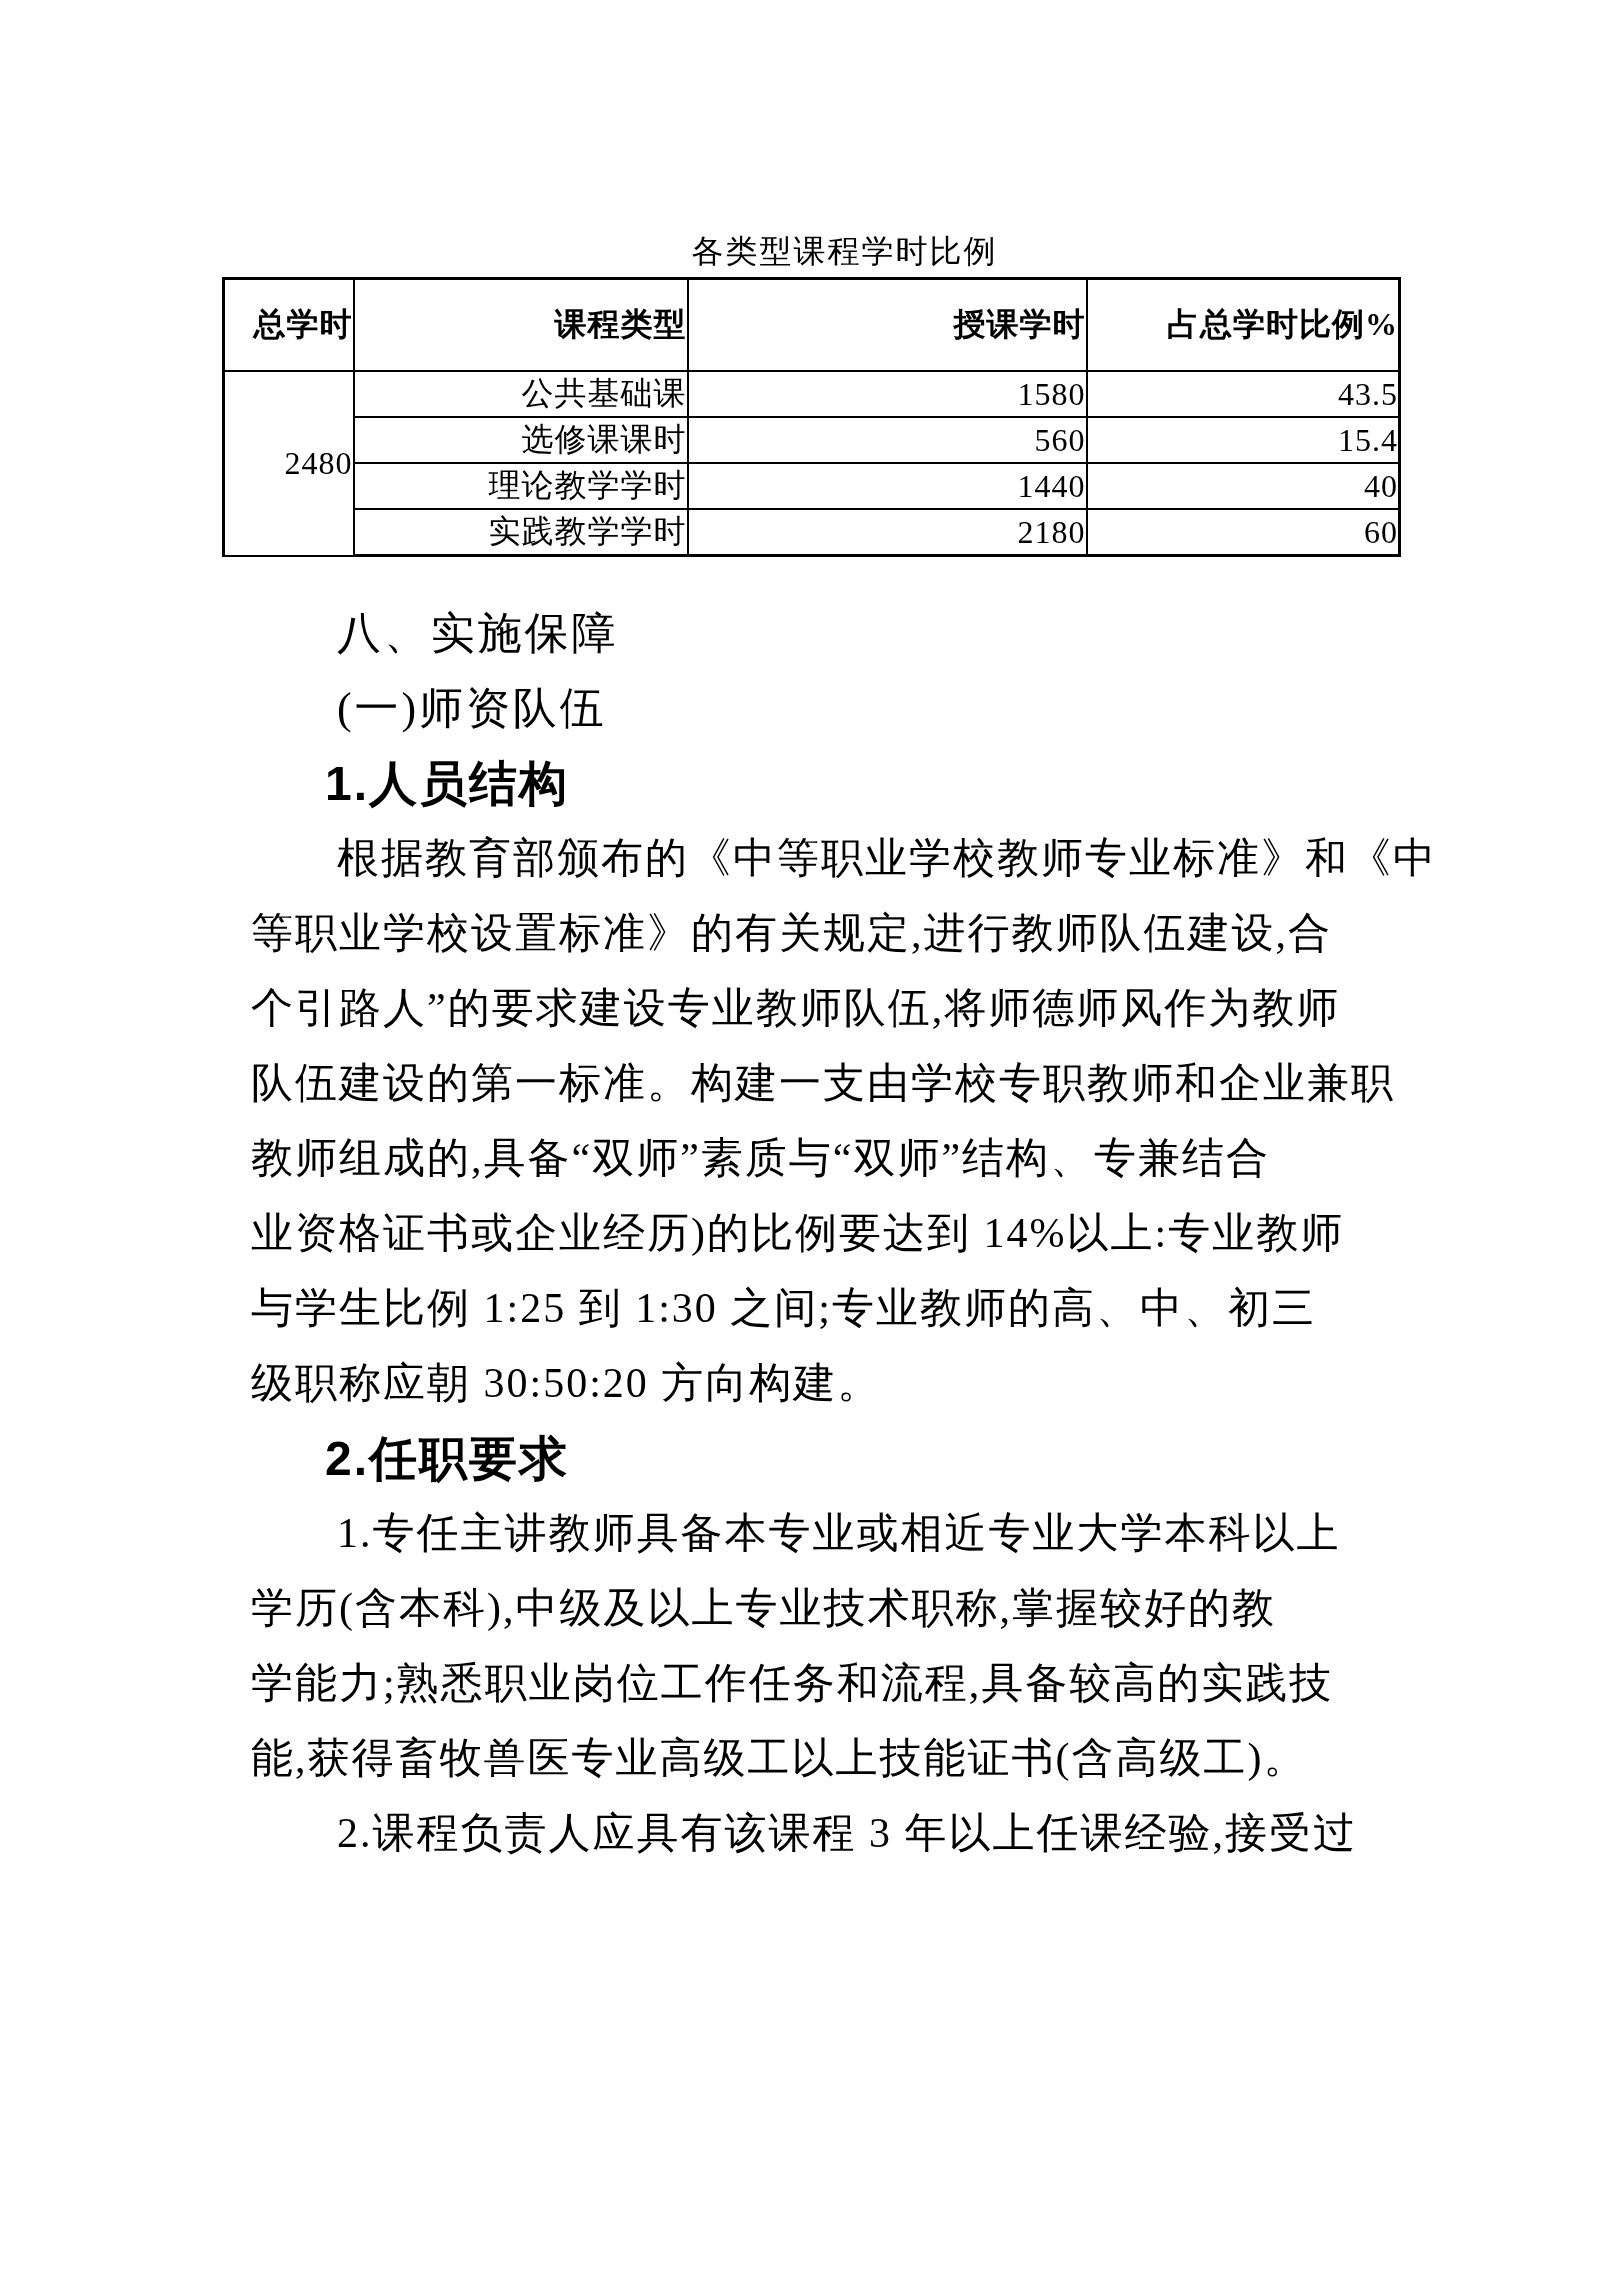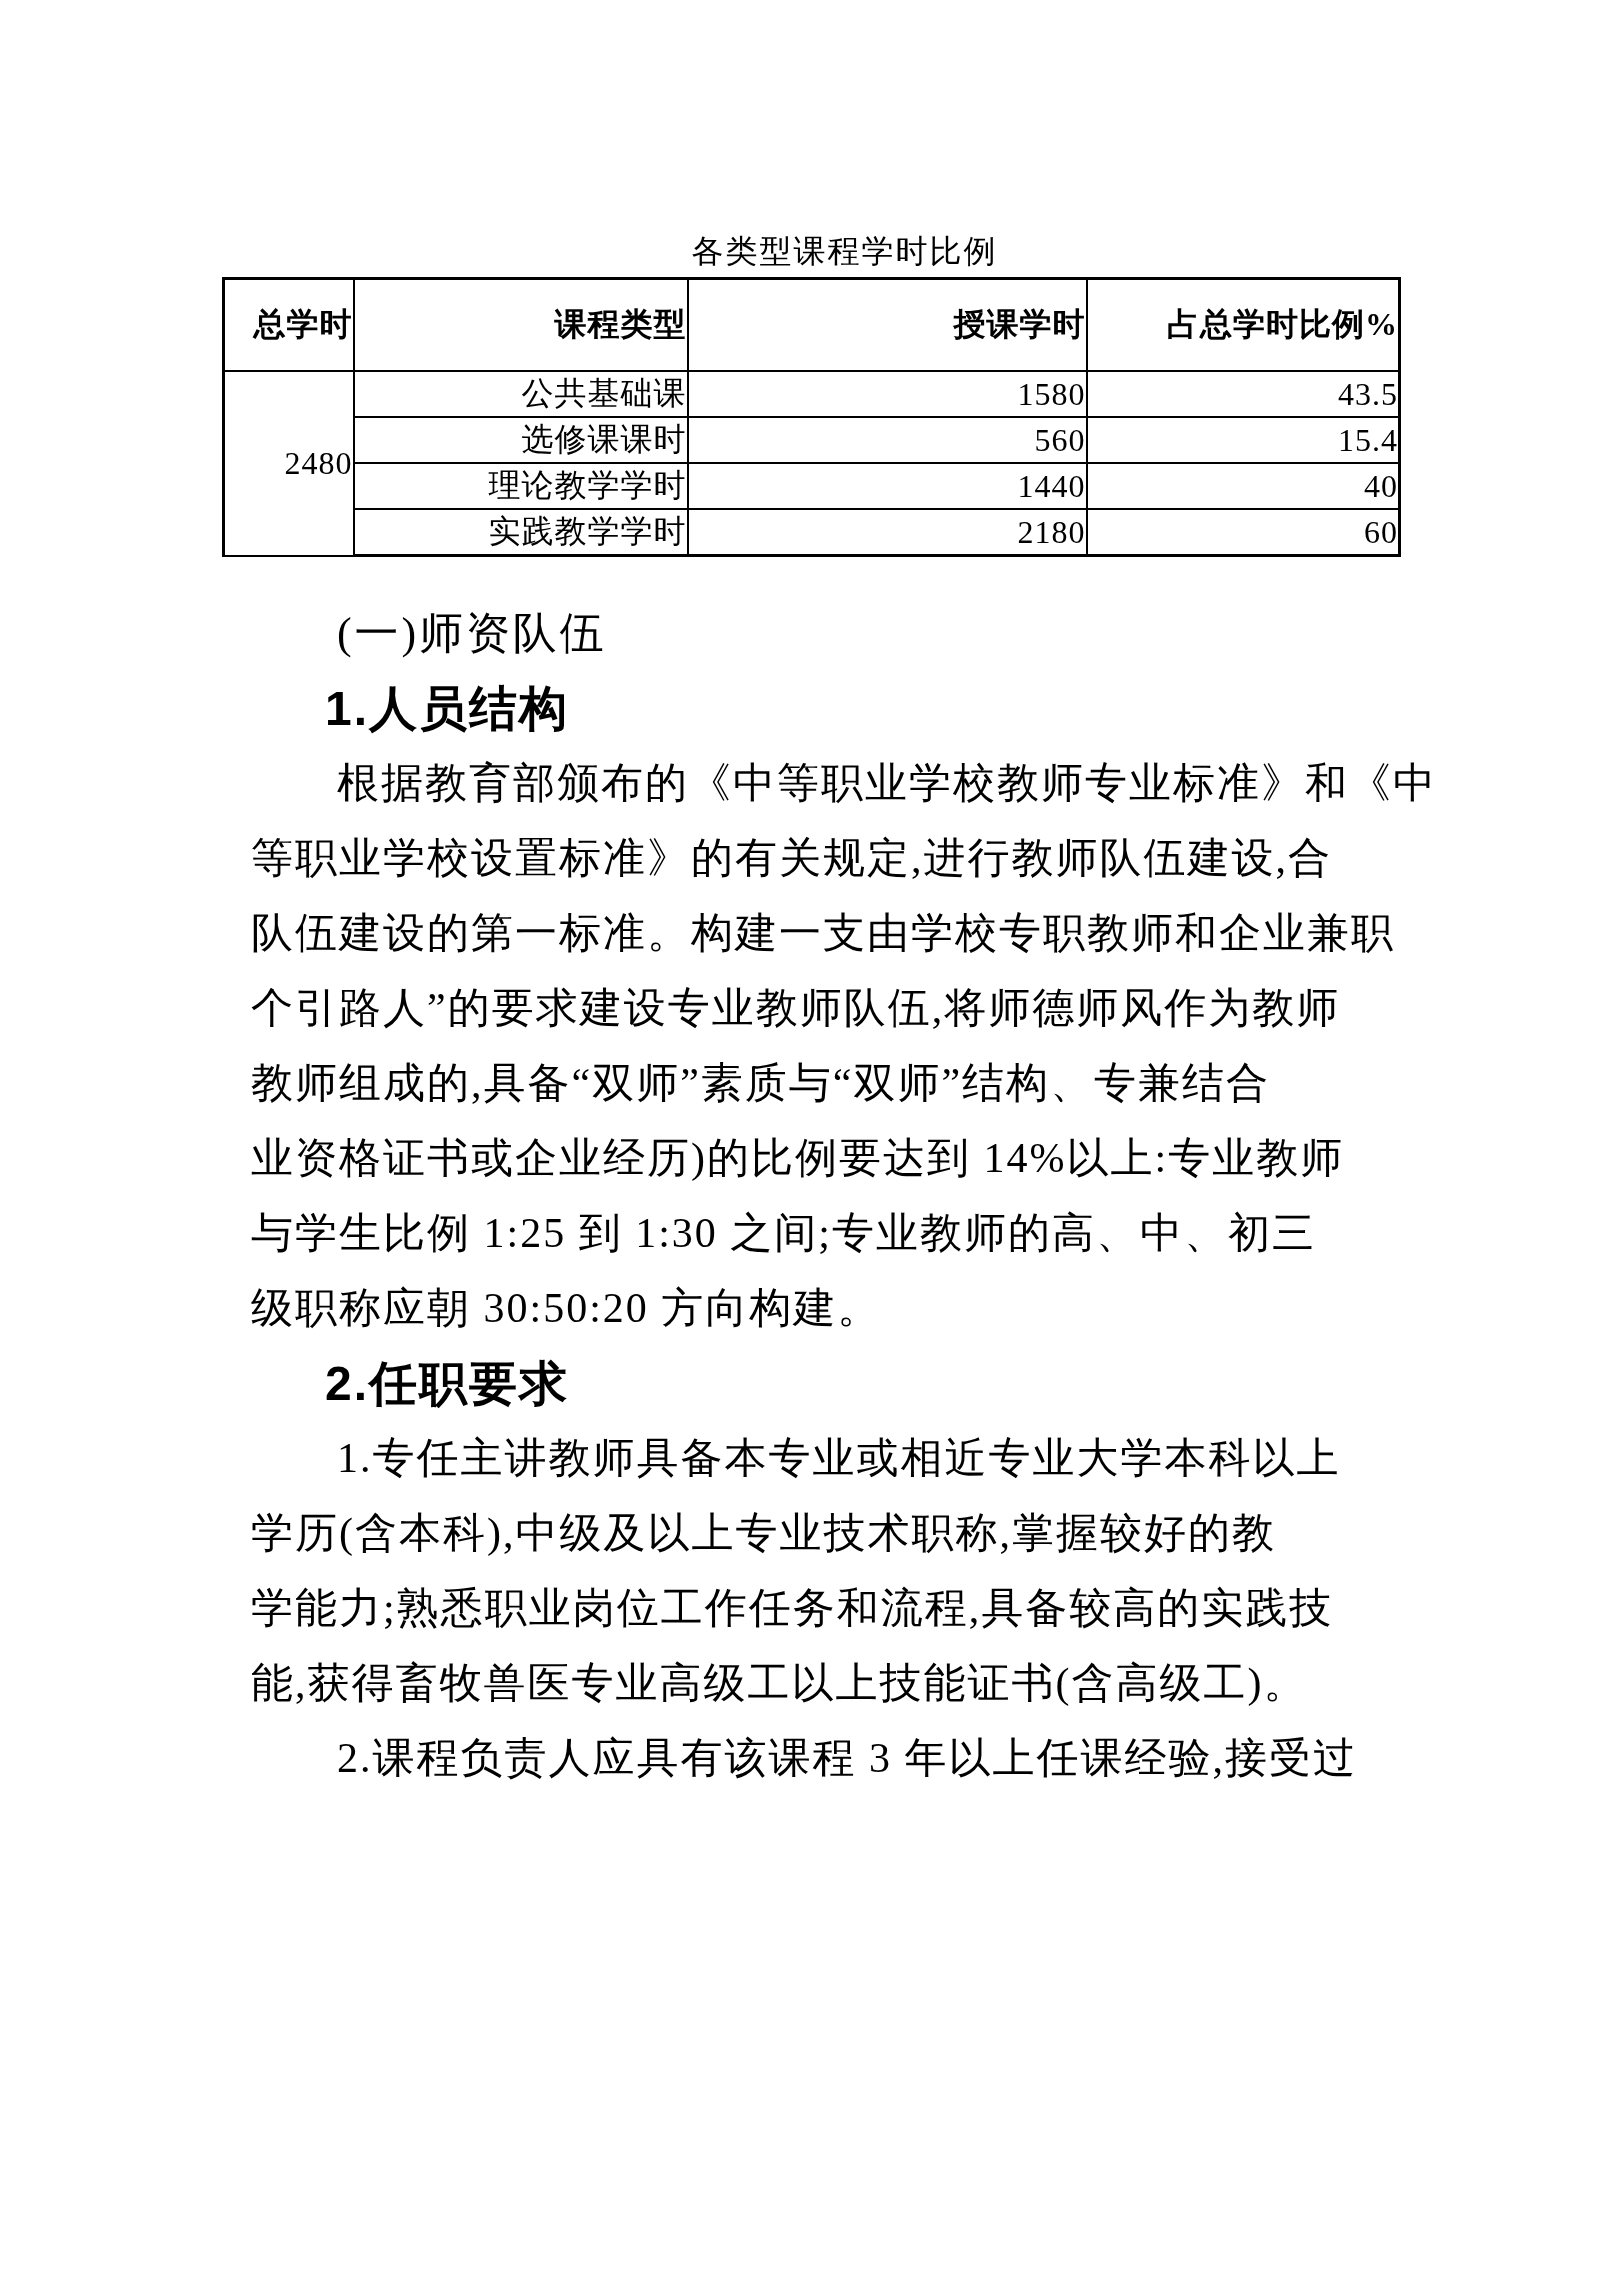--- a/index.html
+++ b/index.html
@@ -133,26 +133,27 @@
       </tr>
       <tr class="data last">
         <td>实践教学学时</td>
         <td>2180</td>
         <td class="last-col">60</td>
       </tr>
     </tbody>
   </table>
 
   <div class="flow">
+    <div class="line h2">八、实施保障</div>
     <div class="line h2">(一)师资队伍</div>
     <div class="line h3">1.人员结构</div>
     <div class="line indent">根据教育部颁布的《中等职业学校教师专业标准》和《中</div>
     <div class="line">等职业学校设置标准》的有关规定,进行教师队伍建设,合</div>
+    <div class="line">个引路人”的要求建设专业教师队伍,将师德师风作为教师</div>
     <div class="line">队伍建设的第一标准。构建一支由学校专职教师和企业兼职</div>
-    <div class="line">个引路人”的要求建设专业教师队伍,将师德师风作为教师</div>
     <div class="line">教师组成的,具备“双师”素质与“双师”结构、专兼结合</div>
     <div class="line">业资格证书或企业经历)的比例要达到 14%以上:专业教师</div>
     <div class="line">与学生比例 1:25 到 1:30 之间;专业教师的高、中、初三</div>
     <div class="line">级职称应朝 30:50:20 方向构建。</div>
     <div class="line h3">2.任职要求</div>
     <div class="line indent">1.专任主讲教师具备本专业或相近专业大学本科以上</div>
     <div class="line">学历(含本科),中级及以上专业技术职称,掌握较好的教</div>
     <div class="line">学能力;熟悉职业岗位工作任务和流程,具备较高的实践技</div>
     <div class="line">能,获得畜牧兽医专业高级工以上技能证书(含高级工)。</div>
     <div class="line indent">2.课程负责人应具有该课程 3 年以上任课经验,接受过</div>

